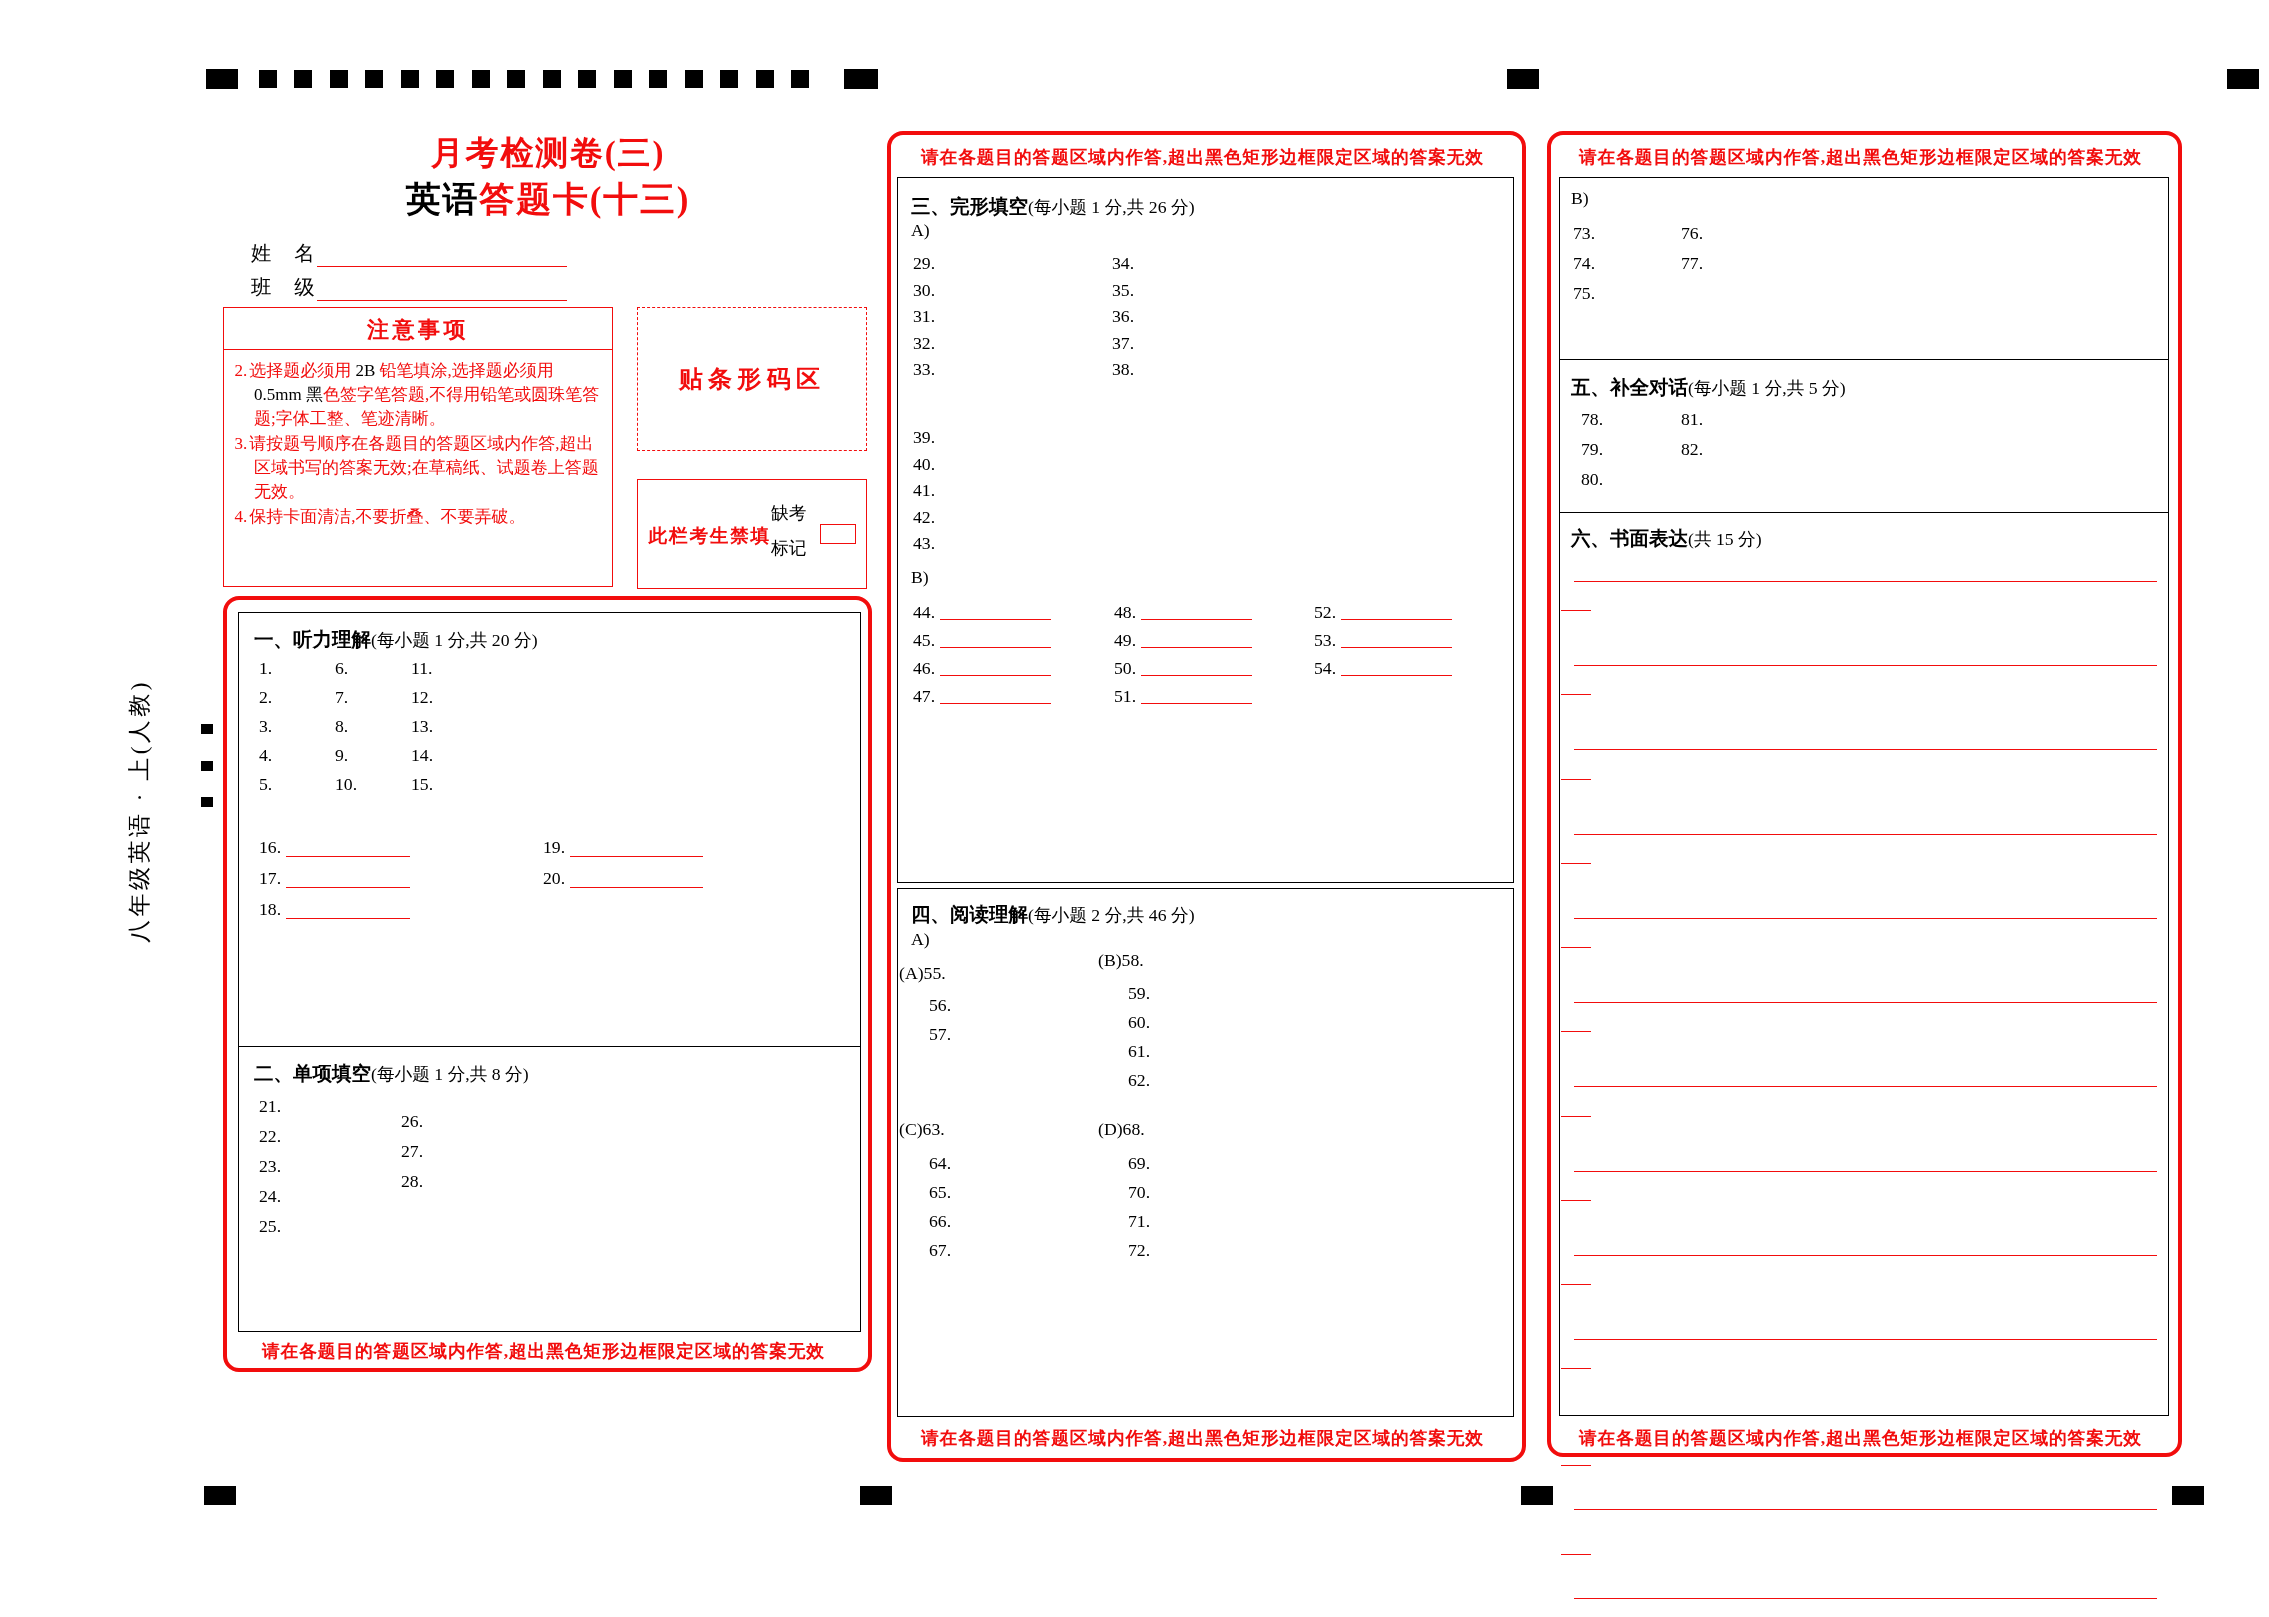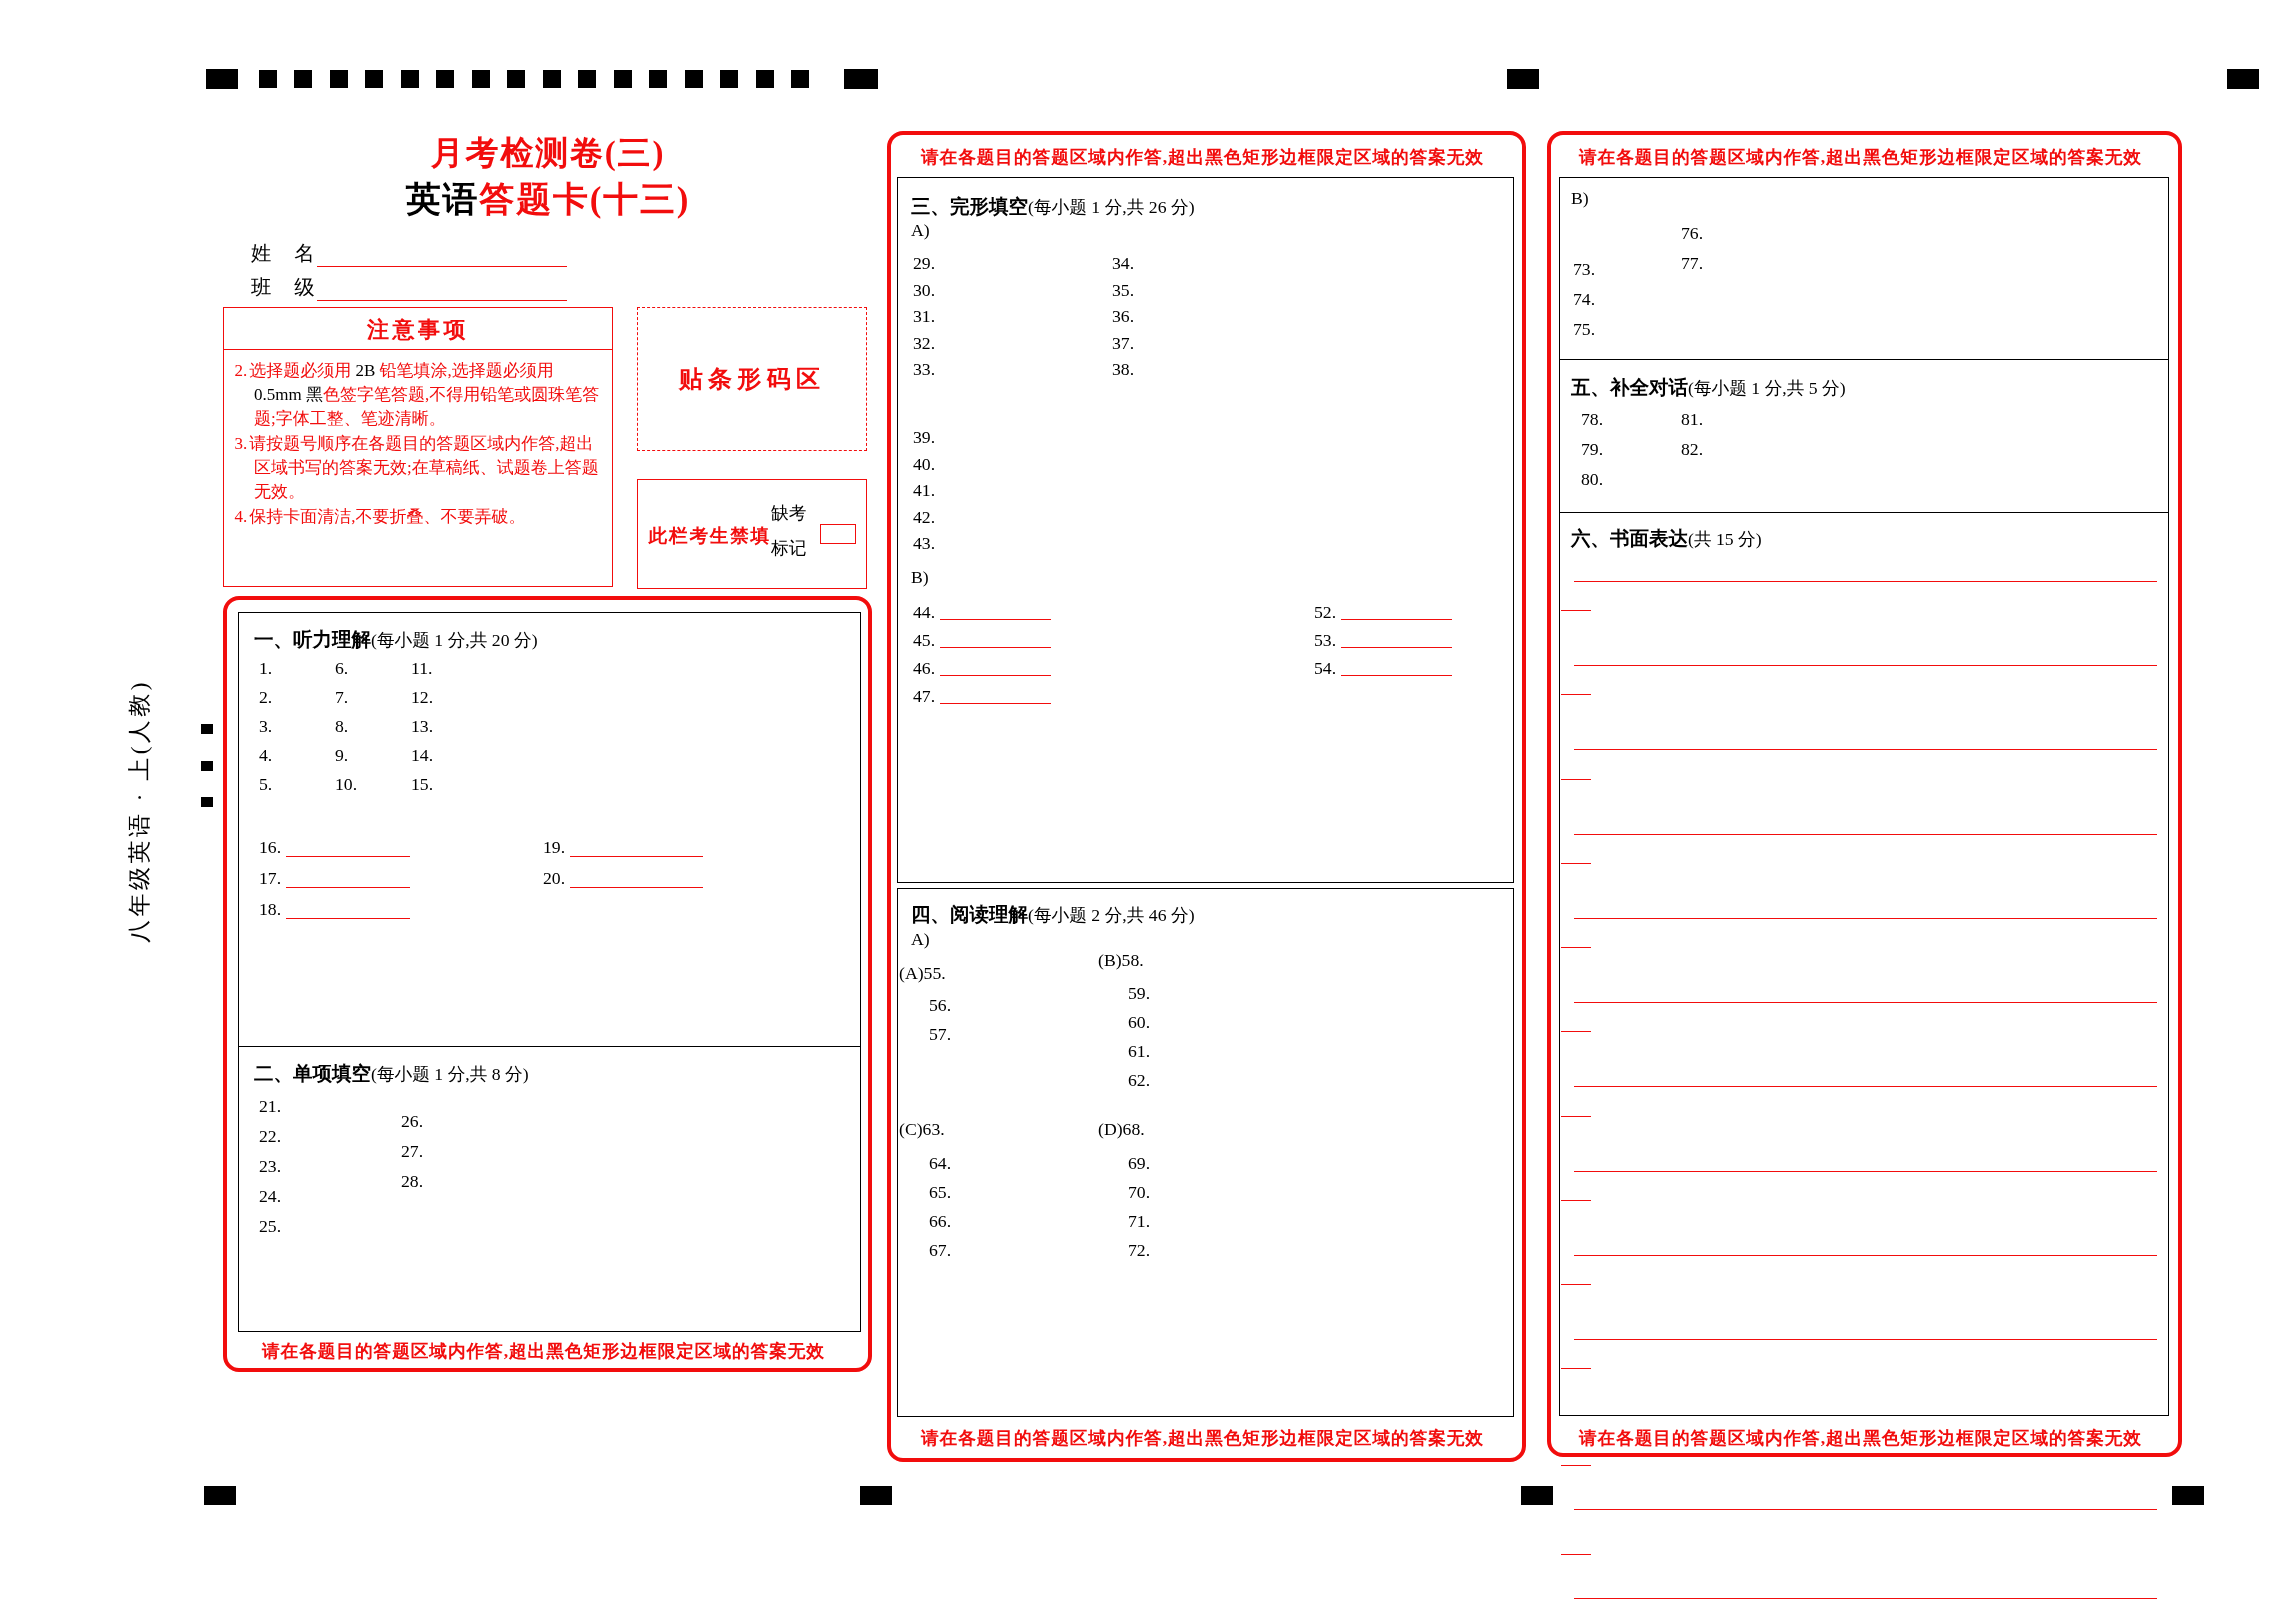--- a/index.html
+++ b/index.html
@@ -244,20 +244,38 @@
       </div>
       <div class="blank-row">
         <span class="qn">46.</span>
         <span class="bline"></span>
       </div>
       <div class="blank-row">
         <span class="qn">47.</span>
         <span class="bline"></span>
       </div>
     </div>
+  <div class="qcol" style="left:1114px;top:598px;--lh:28px;--bw:111px;">
+      <div class="blank-row">
+        <span class="qn">48.</span>
+        <span class="bline"></span>
+      </div>
+      <div class="blank-row">
+        <span class="qn">49.</span>
+        <span class="bline"></span>
+      </div>
+      <div class="blank-row">
+        <span class="qn">50.</span>
+        <span class="bline"></span>
+      </div>
+      <div class="blank-row">
+        <span class="qn">51.</span>
+        <span class="bline"></span>
+      </div>
+    </div>
   <div class="qcol" style="left:1314px;top:598px;--lh:28px;--bw:111px;">
       <div class="blank-row">
         <span class="qn">52.</span>
         <span class="bline"></span>
       </div>
       <div class="blank-row">
         <span class="qn">53.</span>
         <span class="bline"></span>
       </div>
       <div class="blank-row">
@@ -299,21 +317,21 @@
     </div>
 
   <div class="warn" style="left:887px;top:1426px;width:631px;">请在各题目的答题区域内作答,超出黑色矩形边框限定区域的答案无效</div>
 
   <div class="redbox" style="left:1547px;top:131px;width:627px;height:1318px;"></div>
   <div class="warn" style="left:1547px;top:145px;width:627px;">请在各题目的答题区域内作答,超出黑色矩形边框限定区域的答案无效</div>
 
   <div class="blackbox" style="left:1559px;top:177px;width:608px;height:1237px;"></div>
 
   <div class="qlabel" style="left:1571px;top:188px;">B)</div>
-  <div class="qcol" style="left:1573px;top:218px;margin-top:36px;--lh:30px;">
+  <div class="qcol" style="left:1573px;top:218px;--lh:30px;">
       <div class="qnum">73.</div>
       <div class="qnum">74.</div>
       <div class="qnum">75.</div>
     </div>
   <div class="qcol" style="left:1681px;top:218px;--lh:30px;">
       <div class="qnum">76.</div>
       <div class="qnum">77.</div>
     </div>
 
   <div class="divline" style="left:1559px;top:359px;width:610px;"></div>

